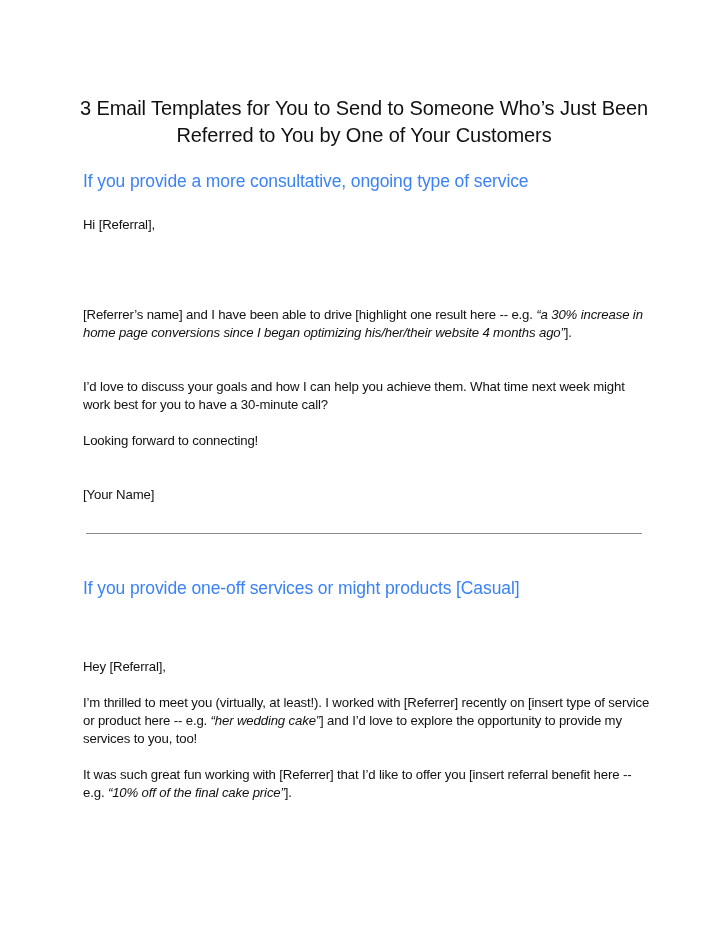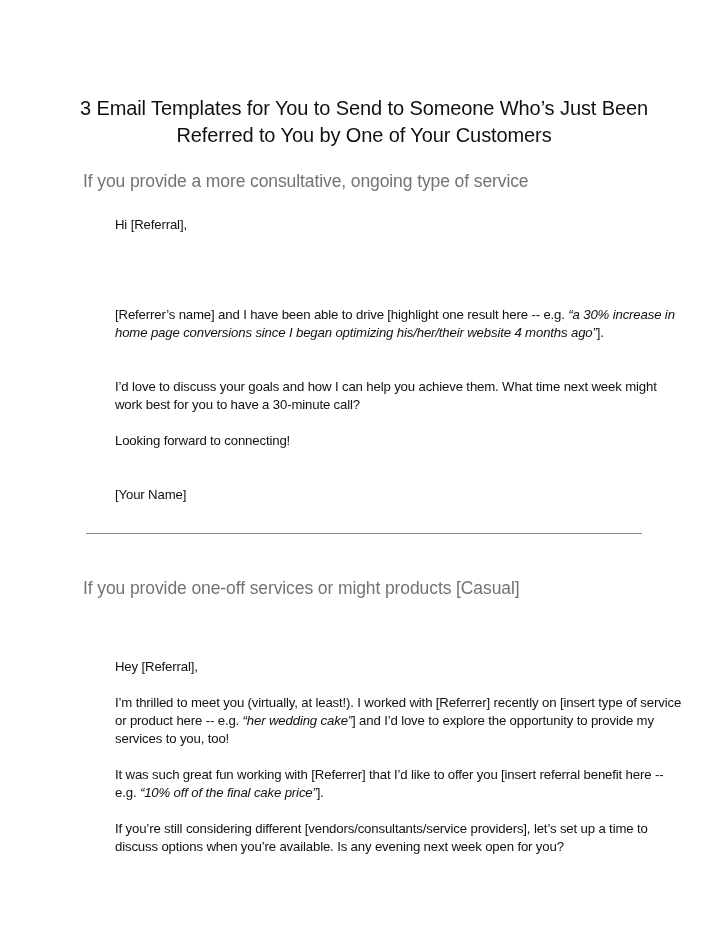--- a/index.html
+++ b/index.html
@@ -1,22 +1,22 @@
 <!DOCTYPE html>
 <html><head>
 <meta charset="utf-8">
 <style>
   html, body { margin: 0; padding: 0; background: #ffffff; }
   body { width: 728px; height: 946px; overflow: hidden; position: relative;
          font-family: "Liberation Sans", "DejaVu Sans", sans-serif; color: #1a1a1a; }
   .page { position: absolute; left: 0; top: 0; width: 728px; height: 684px; }
   .title { position: absolute; left: 60px; width: 608px; top: 95px; text-align: center;
            font-size: 20px; line-height: 27px; color: #111; letter-spacing: -0.1px; }
-  .h2 { position: absolute; left: 83px; font-size: 17.5px; color: #737373; line-height: 22px; letter-spacing: -0.1px; }
-  .p { position: absolute; left: 83px; width: 570px; font-size: 13.2px; line-height: 18px; color: #111; letter-spacing: -0.15px; margin-left: 32px; }
+  .h2 { position: absolute; left: 83px; font-size: 17.5px; color: #3b82f6; line-height: 22px; letter-spacing: -0.1px; }
+  .p { position: absolute; left: 83px; width: 570px; font-size: 13.2px; line-height: 18px; color: #111; letter-spacing: -0.15px; }
   .p i { font-style: italic; }
   .rule { position: absolute; left: 86px; width: 556px; top: 533px; height: 0; border-top: 1px solid #8a8a8a; }
 </style>
 </head>
 <body>
 
 <div class="page">
 
   <div class="title">
     <div>3 Email Templates for You to Send to Someone Who’s Just Been</div>
@@ -40,15 +40,14 @@
 
   <div class="h2" style="top:577px">If you provide one-off services or might products [Casual]</div>
 
 
   <div class="p" style="top:658px">Hey [Referral],</div>
 
   <div class="p" style="top:694px"><span>I’m thrilled to meet you (virtually, at least!). I worked with [Referrer] recently on [insert type of service or product here -- e.g. </span><i>“her wedding cake”</i><span>] and I’d love to explore the opportunity to provide my services to you, too!</span></div>
 
   <div class="p" style="top:766px"><span>It was such great fun working with [Referrer] that I’d like to offer you [insert referral benefit here -- e.g. </span><i>“10% off of the final cake price”</i><span>].</span></div>
 
-  <div class="p" style="top:820px">If you’re still considering different [vendors/consultants/service providers], let’s set up a time to discuss options when you’re available. Is any evening next week open for you?</div>
 
 </div>
 
 </body></html>

